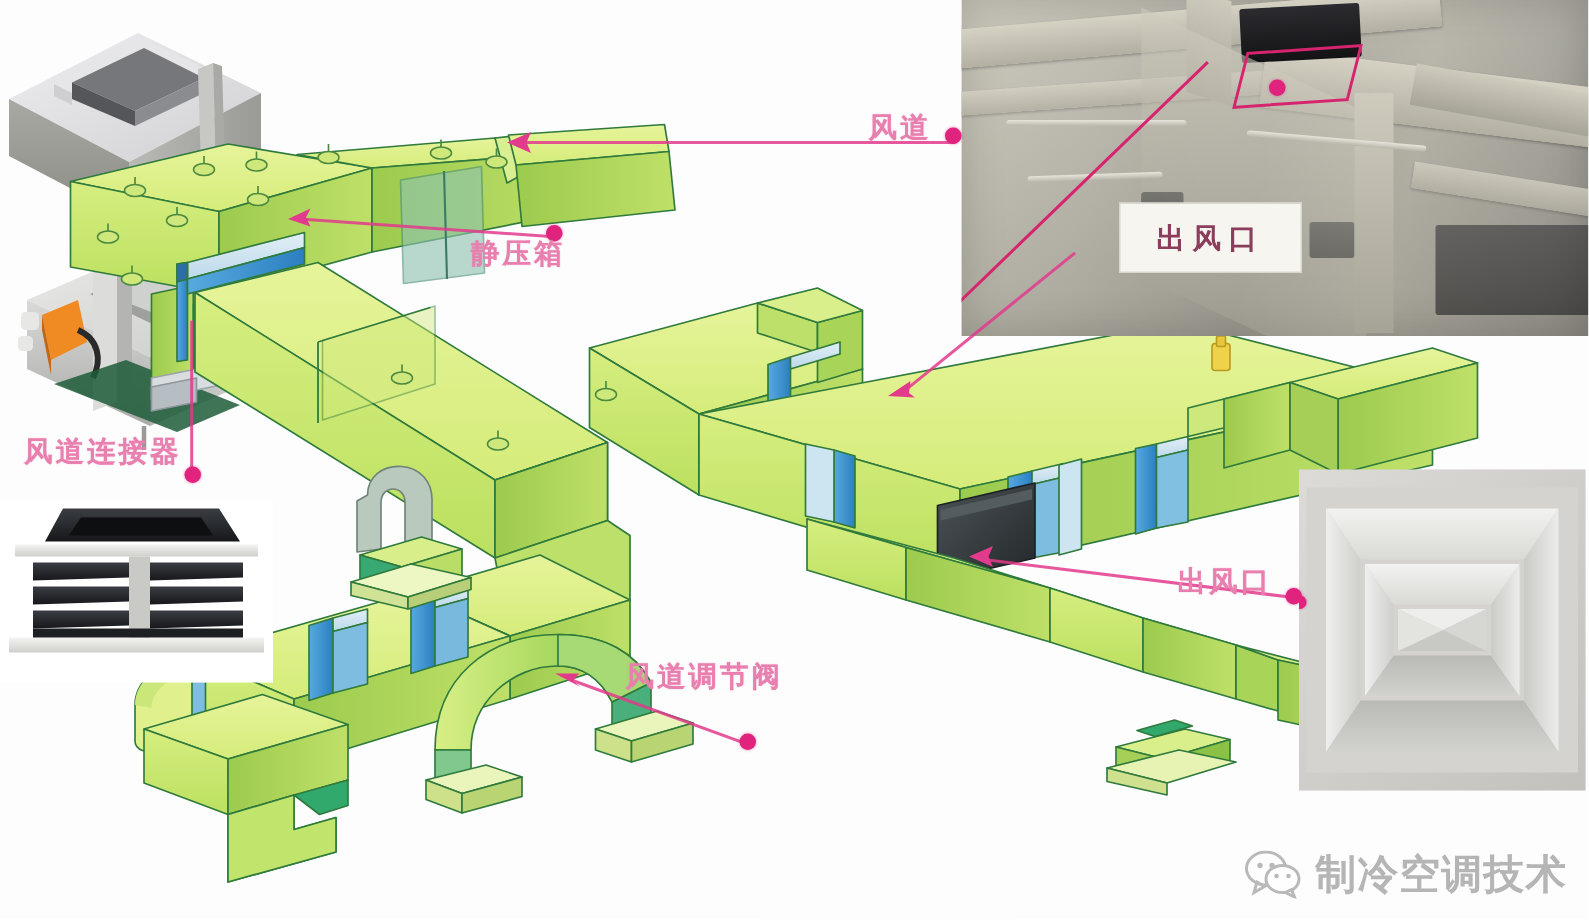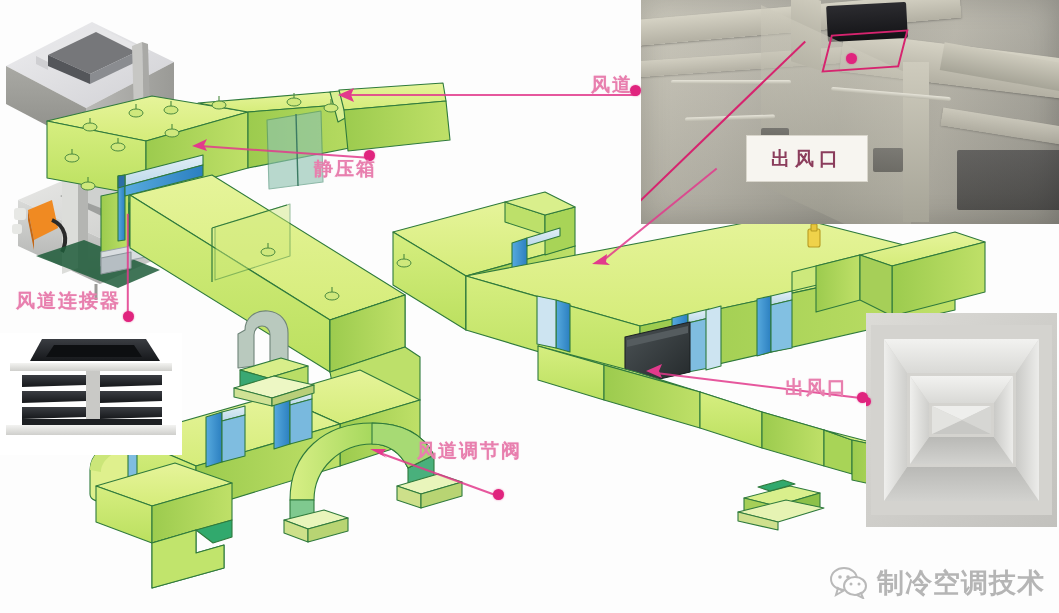--- a/index.html
+++ b/index.html
@@ -509,21 +509,21 @@
   <svg class="abs" style="left:646px;top:363px;" width="18" height="17">
     <polygon points="0,8 16,1 13,8 16,15" fill="#e23a8c"></polygon>
   </svg>
   <div class="dot" style="left:857px;top:392px;"></div>
 
   <div class="leader" style="left:600px;top:262px;width:150px;transform:rotate(-39deg);"></div>
   <svg class="abs" style="left:592px;top:254px;" width="18" height="18">
     <polygon points="0,10 15,0 14,8 18,11" fill="#e23a8c"></polygon>
   </svg>
 
-  <div class="label" style="left:579px;top:72px;margin-left:12px;">风道</div>
+  <div class="label" style="left:579px;top:72px;">风道</div>
   <div class="label" style="left:286px;top:156px;padding-left:28px;">静压箱</div>
   <div class="label" style="left:417px;top:438px;">风道调节阀</div>
   <div class="label" style="left:16px;top:288px;">风道连接器</div>
   <div class="label" style="left:785px;top:375px;">出风口</div>
 
   <div id="watermark">
     <svg width="38" height="32" viewBox="0 0 38 32">
       <ellipse cx="14" cy="12" rx="13" ry="11" fill="none" stroke="#a0a0a0" stroke-width="2"></ellipse>
       <polygon points="8,21 6,28 13,24" fill="none" stroke="#a0a0a0" stroke-width="2"></polygon>
       <circle cx="10" cy="10" r="1.8" fill="#a0a0a0"></circle>

